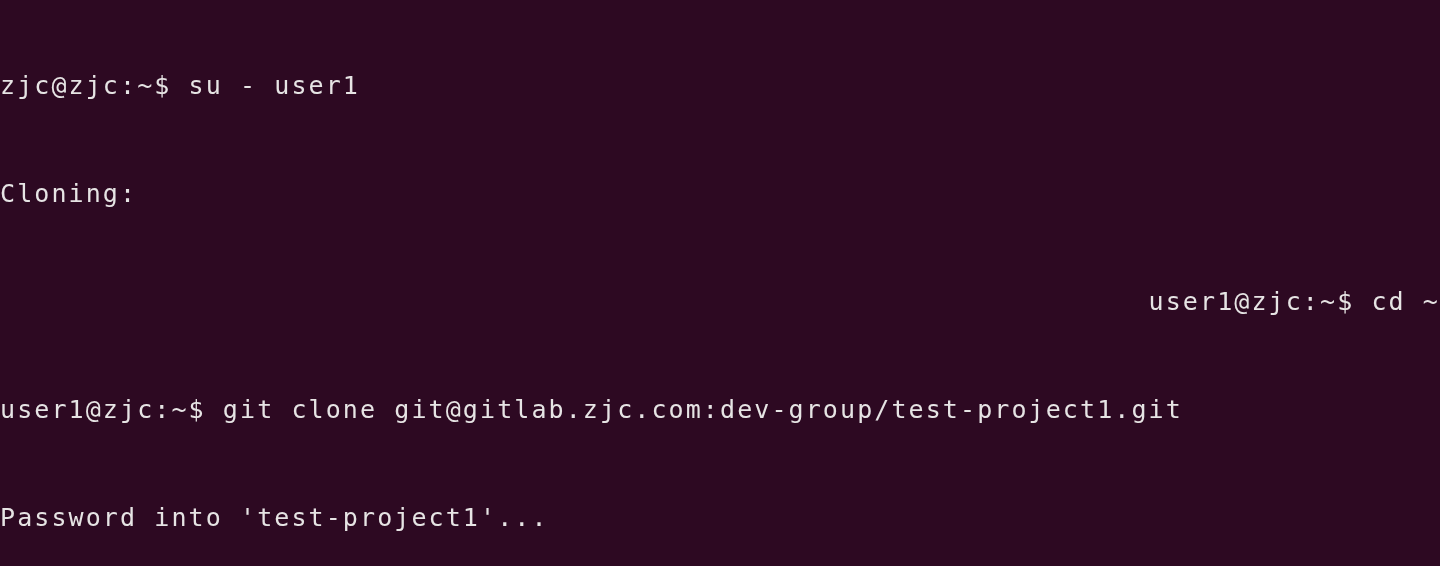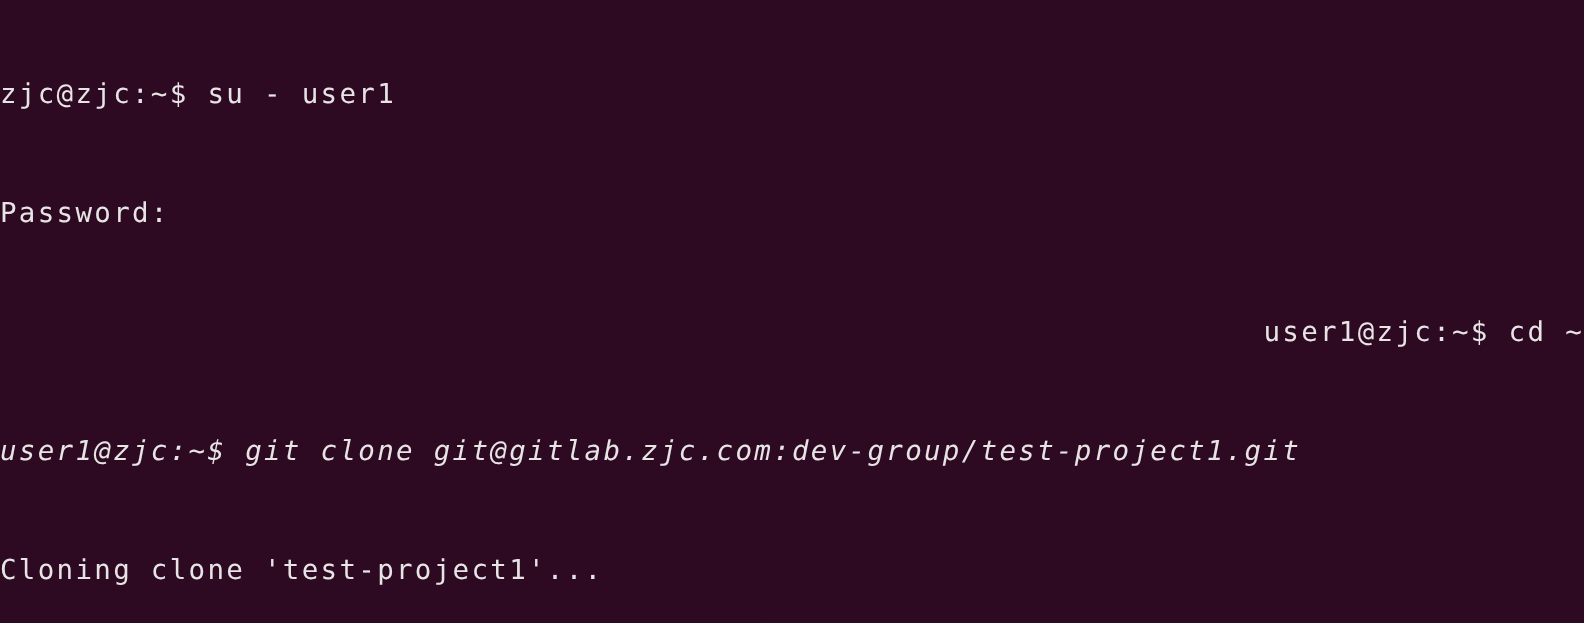--- a/index.html
+++ b/index.html
@@ -42,24 +42,24 @@
     font-size: 25px;
     letter-spacing: 0px;
   }
 </style>
 </head>
 <body style="background: rgb(45, 9, 34);">
 
 <div id="terminal" style="background: rgb(45, 9, 34); color: rgb(230, 228, 228);">
   <div id="screen">
     <div class="row" style="letter-spacing: 2.0915px;">zjc@zjc:~$ su - user1</div>
-    <div class="row" style="letter-spacing: 2.0915px;">Password:</div>
+    <div class="row" style="letter-spacing: 2.0915px;">Cloning:</div>
     <div class="row" style="letter-spacing: 2.0915px; text-align: right;">user1@zjc:~$ cd ~</div>
-    <div class="row" style="letter-spacing: 2.0915px; font-style: italic;">user1@zjc:~$ git clone git@gitlab.zjc.com:dev-group/test-project1.git</div>
-    <div class="row" style="letter-spacing: 2.0915px;">Cloning clone 'test-project1'...</div>
+    <div class="row" style="letter-spacing: 2.0915px;">user1@zjc:~$ git clone git@gitlab.zjc.com:dev-group/test-project1.git</div>
+    <div class="row" style="letter-spacing: 2.0915px;">Password into 'test-project1'...</div>
     
     
     
     
     
     
     
     
     
     

